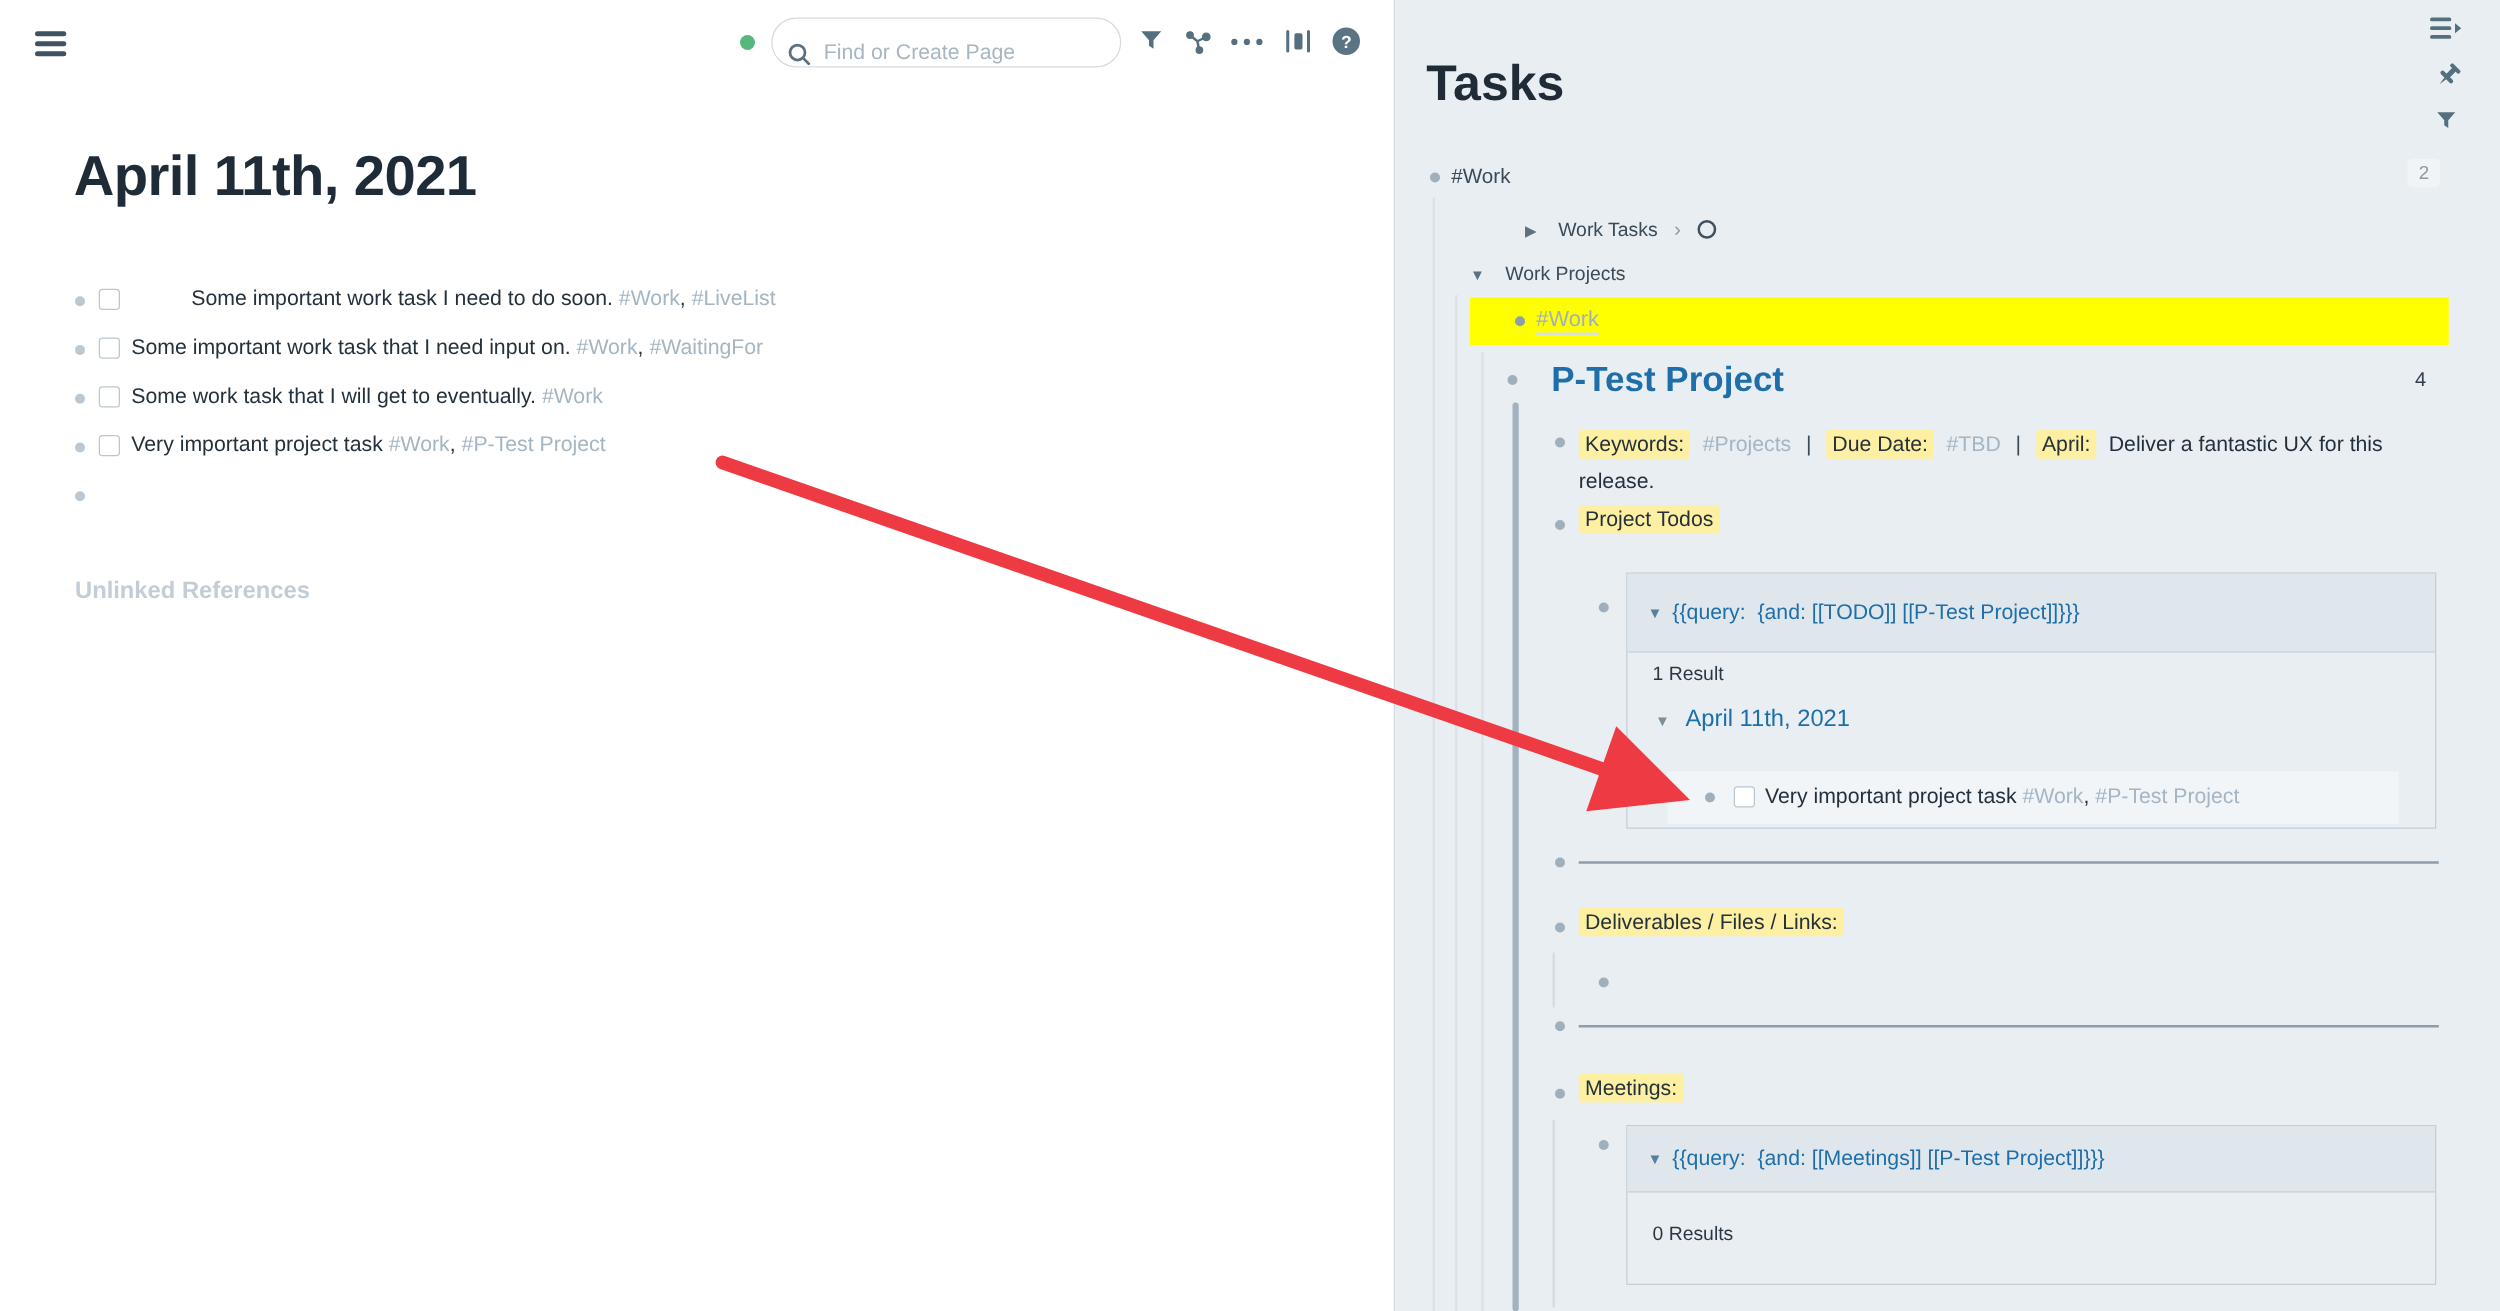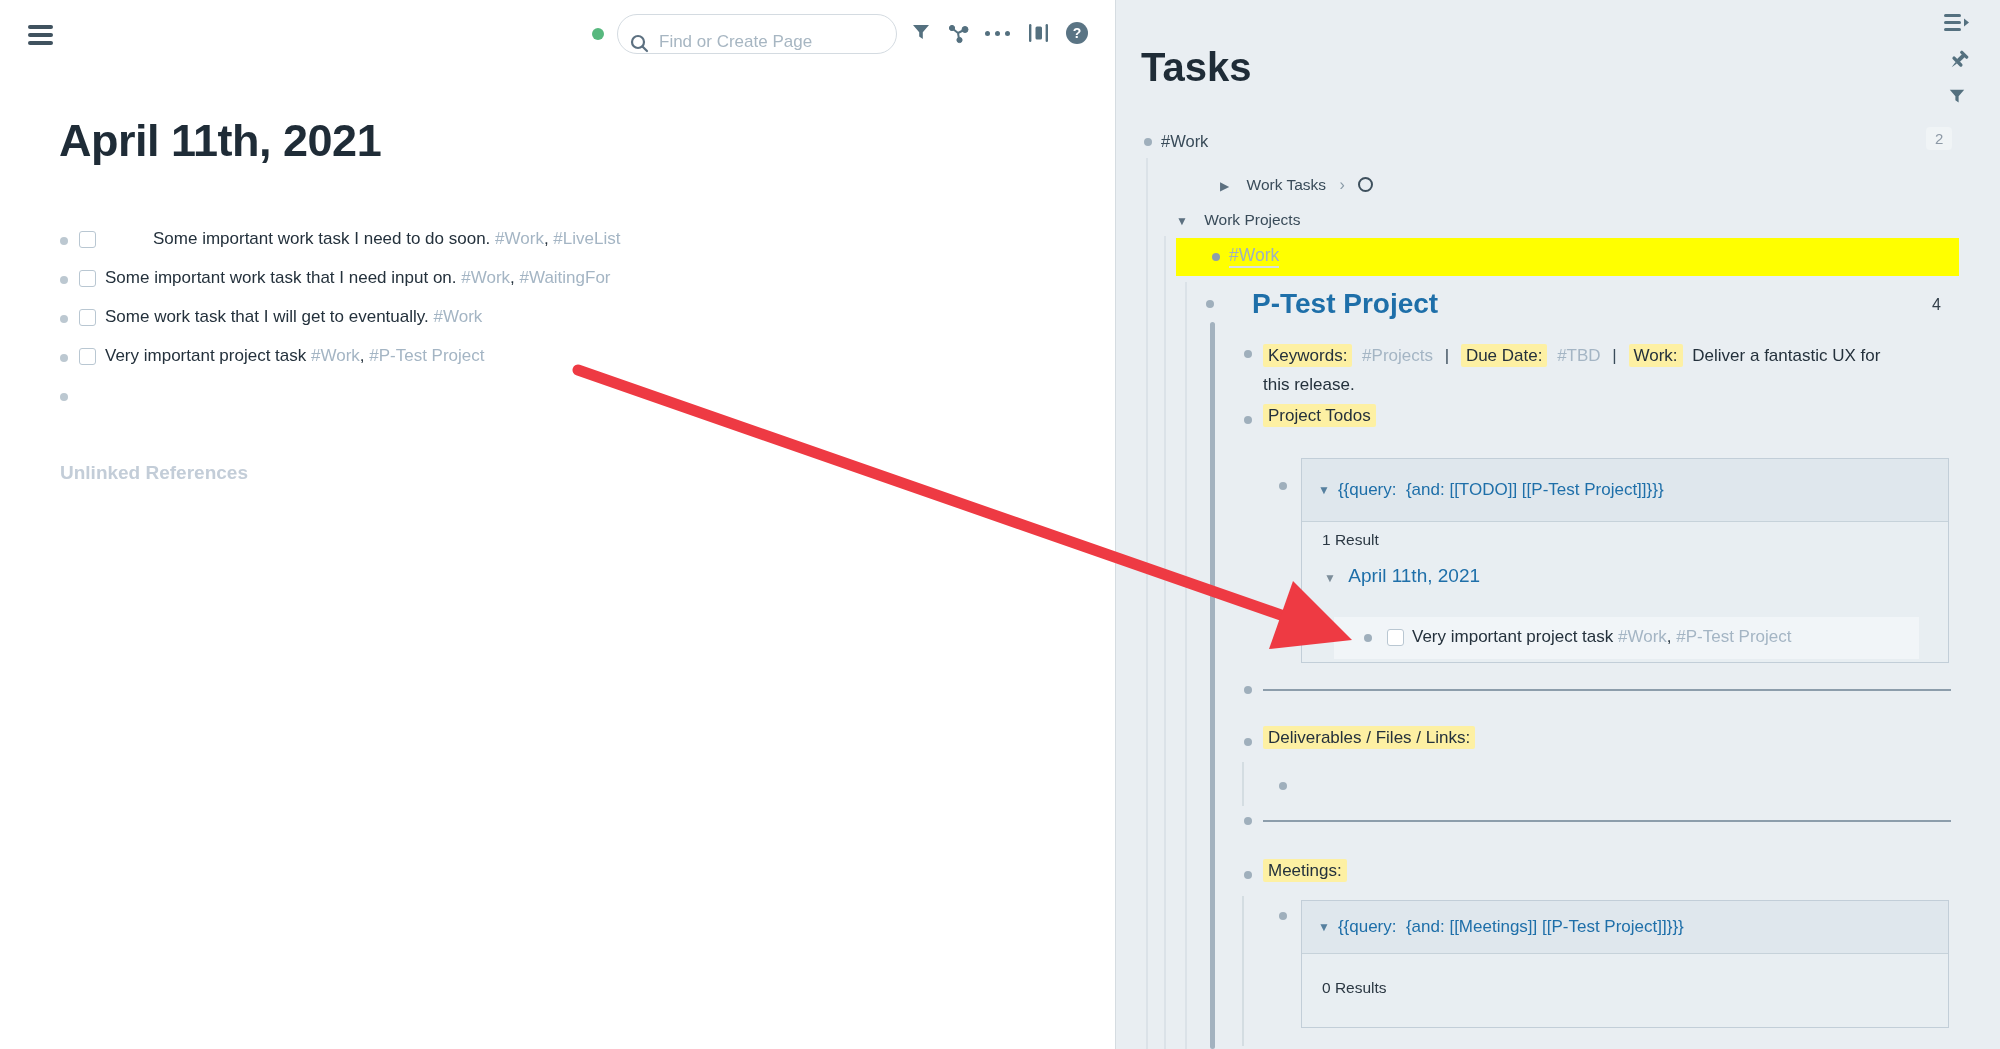--- a/index.html
+++ b/index.html
@@ -182,32 +182,32 @@
       <span class="caret">▼</span>
       <span style="margin-left:12px;">Work Projects</span>
     </div>
 
     <div class="yellow-row" style="left:60px;top:238px;width:783px;height:38px;">
       <span class="bullet" style="left:36px;top:15px;background:#8d9ead;"></span>
       <span class="abs ref-link" style="left:53px;top:7px;font-size:17.5px;">#Work</span>
     </div>
 
     <span class="bullet" style="left:90px;top:300px;"></span>
-    <div class="abs proj-title" style="left:136px;top:288px;">P-Test Project</div>
+    <div class="abs proj-title" style="left:125px;top:288px;">P-Test Project</div>
     <div class="abs count-dark" style="left:816px;top:296px;">4</div>
 
     <span class="bullet" style="left:128px;top:350px;"></span>
     <div class="abs meta-line" style="left:147px;top:341px;width:648px;">
       <span class="hl">Keywords:</span>
       <span class="tag" style="margin-left:5px;">#Projects</span>
       <span class="pipe">|</span>
       <span class="hl">Due Date:</span>
       <span class="tag" style="margin-left:5px;">#TBD</span>
       <span class="pipe">|</span>
-      <span class="hl">Work:</span>
+      <span class="hl">April:</span>
       <span style="margin-left:5px;">Deliver a fantastic UX for this release.</span>
     </div>
 
     <span class="bullet" style="left:128px;top:416px;"></span>
     <div class="abs" style="left:147px;top:406px;font-size:17px;">
       <span class="hl">Project Todos</span>
     </div>
 
     <span class="bullet" style="left:163px;top:482px;"></span>
     <div class="qbox" style="left:185px;top:458px;width:648px;height:205px;">

